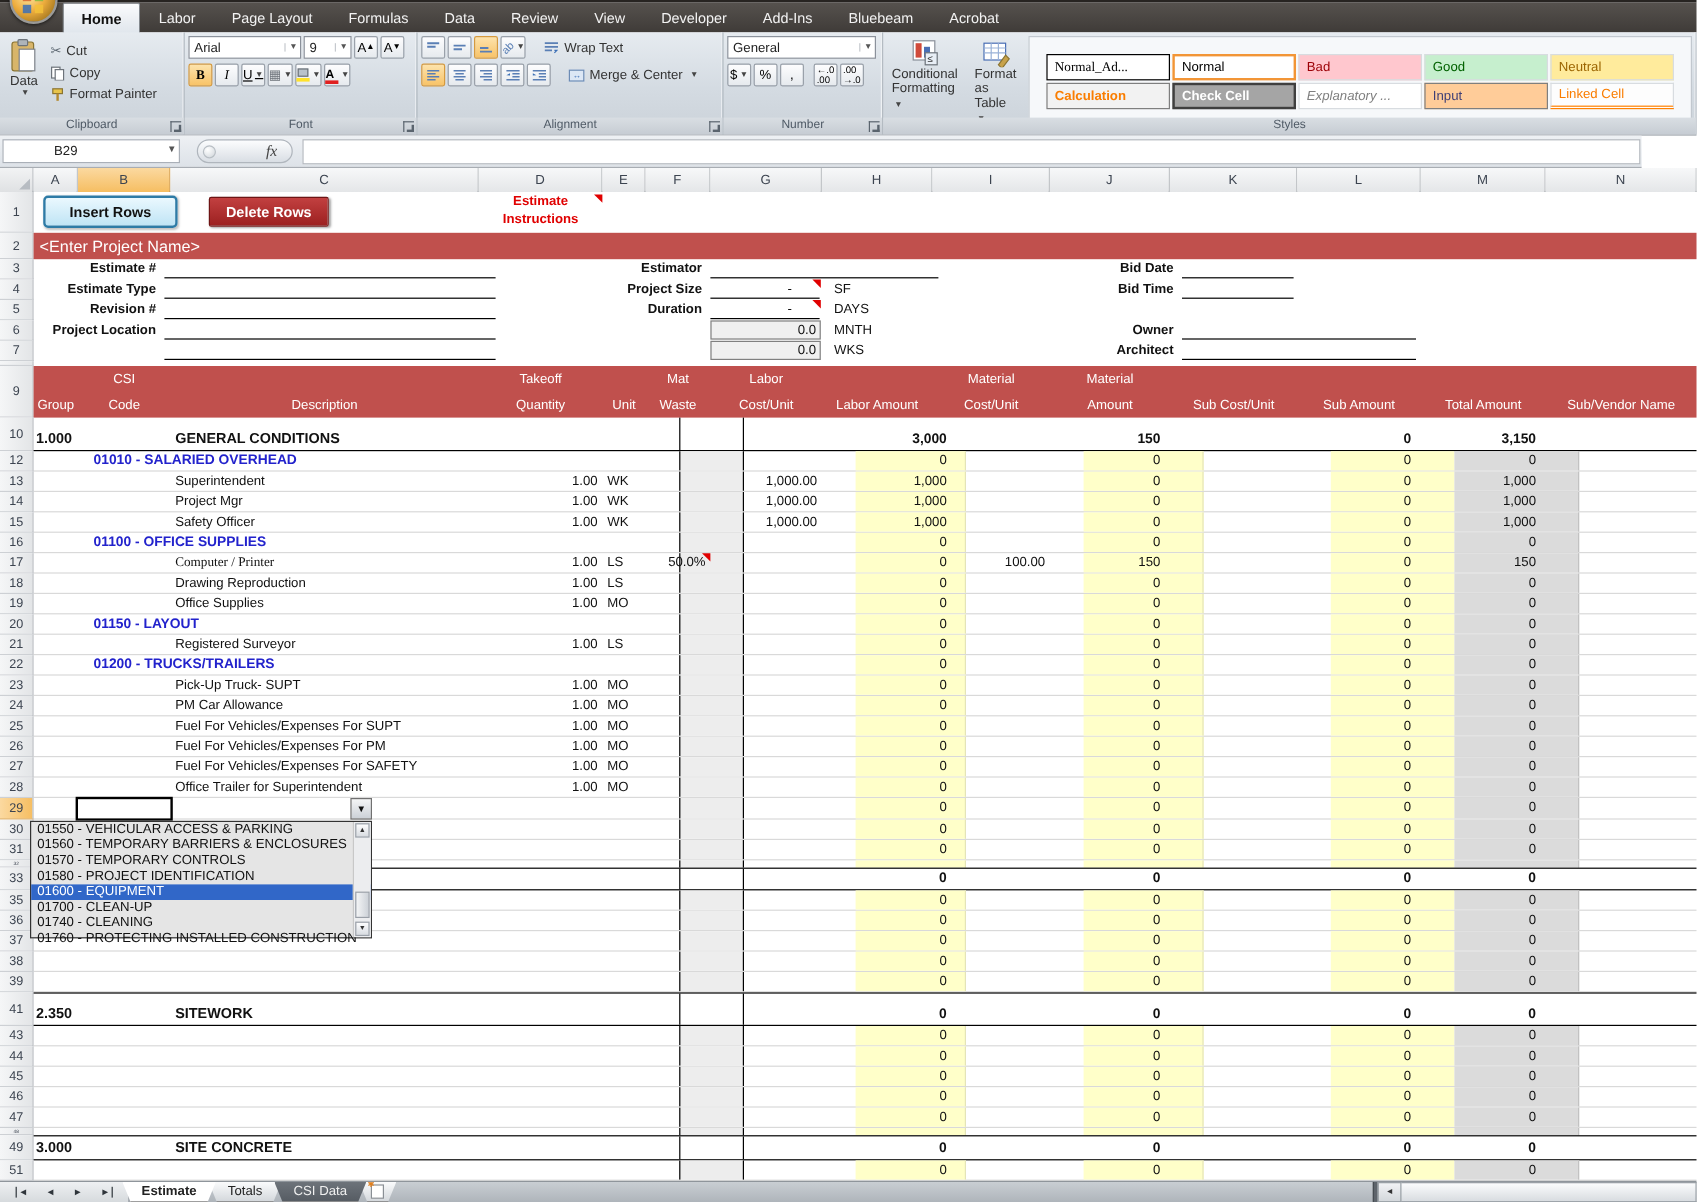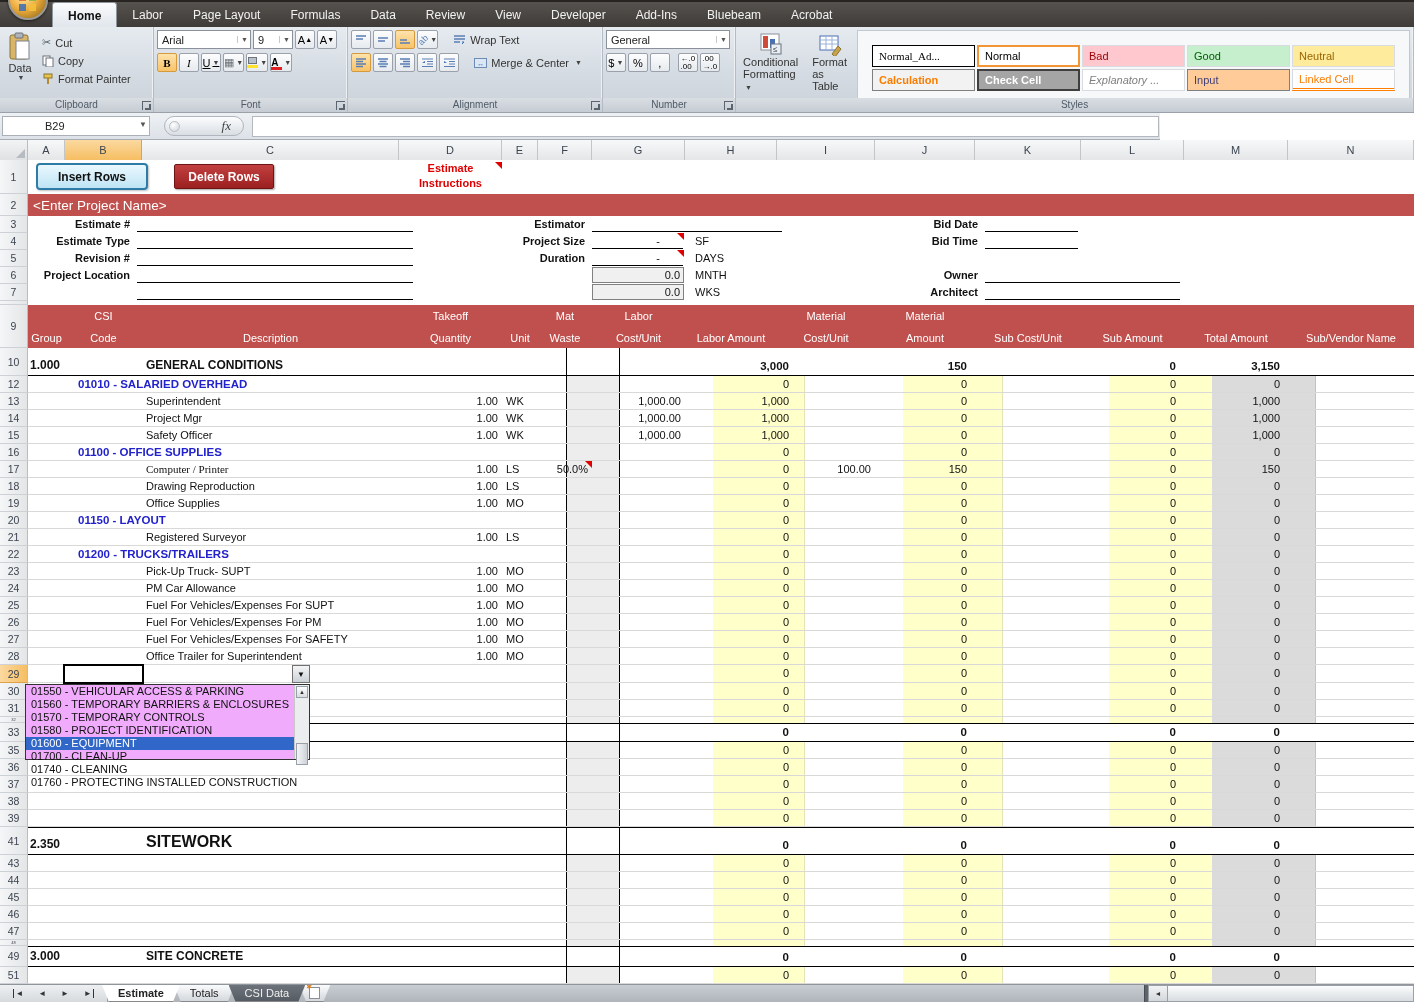--- a/index.html
+++ b/index.html
@@ -35,21 +35,21 @@
   .mini.on { background:linear-gradient(#fde3ac,#f8c368); border-color:#d69a3e; }
   .tinyarr { font-size:7px; color:#444; margin-left:2px; }
   .bigbtn { display:flex; flex-direction:column; align-items:center; font-size:11px; color:#333; padding:2px 4px; }
 
   
   #stylegallery { display:grid; grid-template-columns:repeat(5,103px); grid-auto-rows:22px; gap:2px;
     background:#f6f8fa; border:1px solid #c2c8cf; padding:14px; }
   .stylecell { font-size:11px; display:flex; align-items:center; padding:0 6px; background:#fff; white-space:nowrap; overflow:hidden; }
 
   
-  #formulabar { position:absolute; left:0; top:113px; width:1160px; height:27px;
+  #formulabar { position:absolute; left:0; top:113px; width:1368px; height:27px;
     background:linear-gradient(#eef1f4,#dde2e8); border-bottom:1px solid #a8adb3; display:flex; align-items:center; }
   #namebox { width:148px; height:20px; background:#fff; border:1px solid #aab0b8; margin-left:2px;
     font-size:11px; color:#222; display:flex; align-items:center; padding-left:42px; position:relative; }
   #namebox .arr { position:absolute; right:2px; top:3px; font-size:8px; color:#555; }
   #fxpill { width:80px; height:20px; margin-left:14px; border-radius:10px;
     background:linear-gradient(#fcfdfe,#d9dee4); border:1px solid #b0b6bd; position:relative; }
   #fxpill .dot { position:absolute; left:4px; top:4px; width:11px; height:11px; border-radius:50%;
     background:radial-gradient(circle at 35% 30%, #fff, #cfd5da); border:1px solid #b8bec4; }
   #fxpill .fx { position:absolute; right:12px; top:1px; font-family:"Liberation Serif", serif; font-style:italic; font-size:13px; color:#444; }
   #formulafield { flex:1; height:21px; background:#fff; border:1px solid #b3b8bf; margin:0 1px 0 8px; }
@@ -94,21 +94,21 @@
   .banner { position:absolute; left:0; right:0; top:0; bottom:0; background:#c0504d; color:#fff; font-size:13.5px;
     display:flex; align-items:center; padding-left:5px; }
   .thdr { position:absolute; left:0; right:0; top:0; bottom:0; background:#c0504d; color:#fff; }
   .thc { position:absolute; text-align:center; font-size:11px; color:#fff; white-space:nowrap; }
 
   .uline { position:absolute; border-bottom:1px solid #000; height:1px; }
   .lbl { position:absolute; font-size:11px; font-weight:bold; color:#111; text-align:right; white-space:nowrap; }
   .graybox { position:absolute; background:#f0f0f0; border:1px solid #808080; font-size:11px; text-align:right; padding-right:3px; }
 
   
-  #dd-list { position:absolute; left:25px; top:524px; width:285px; height:76px; background:#f0abfc;
+  #dd-list { position:absolute; left:25px; top:524px; width:285px; height:98px; background:#e5e5e5;
     border:1px solid #333; z-index:40; font-size:11px; }
   .dd-item { height:13px; line-height:13px; padding-left:5px; color:#111; white-space:nowrap; }
   .dd-item.sel { background:#3167c8; color:#fff; }
   #dd-scroll { position:absolute; right:0; top:0; bottom:0; width:15px; background:#ecedef; border-left:1px solid #c8c8c8; }
   .dd-arrowbox { position:absolute; left:1px; width:12px; height:12px; background:linear-gradient(#fdfdfe,#d8dce1);
     border:1px solid #9aa0a8; font-size:6px; color:#333; display:flex; align-items:center; justify-content:center; }
   #dd-thumb { position:absolute; left:1px; top:58px; width:12px; height:22px; background:linear-gradient(90deg,#f4f5f6,#cdd2d8); border:1px solid #9aa0a8; }
   #dd-btn { position:absolute; left:292px; top:505px; width:18px; height:18px; background:linear-gradient(#f4f5f6,#ccd1d7);
     border:1px solid #707070; z-index:41; font-size:8px; color:#111; display:flex; align-items:center; justify-content:center; }
   #sel-cell { position:absolute; left:63px; top:504px; width:81px; height:20px; border:2px solid #000; z-index:30; background:#fff; }
@@ -942,21 +942,21 @@
           <div class="cellabs num" style="left: 851px; width: 88px; top: 2px;">0</div>
           <div class="cellabs num" style="left: 1057px; width: 91px; top: 2px;">0</div>
           <div class="cellabs num" style="left: 1160px; width: 92px; top: 2px;">0</div>
         </div>
       </div>
       <div class="grow" style="height: 28px;">
         <div class="rowh">41</div>
         <div class="rbody" style="border-top: 1px solid rgb(0, 0, 0); border-bottom: 1px solid rgb(0, 0, 0);">
           <div class="fillF clear"></div>
           <div class="cellabs " style="left: 2px; bottom: 3px; font-size: 12px; font-weight: bold;">2.350</div>
-          <div class="cellabs " style="left: 118px; bottom: 3px; font-size: 16px; font-weight: bold;">SITEWORK</div>
+          <div class="cellabs " style="left: 118px; bottom: 3px; font-size: 12px; font-weight: bold;">SITEWORK</div>
           <div class="cellabs num" style="left: 661px; width: 100px; bottom: 3px; font-weight: bold; font-size: 11.5px;">0</div>
           <div class="cellabs num" style="left: 851px; width: 88px; bottom: 3px; font-weight: bold; font-size: 11.5px;">0</div>
           <div class="cellabs num" style="left: 1057px; width: 91px; bottom: 3px; font-weight: bold; font-size: 11.5px;">0</div>
           <div class="cellabs num" style="left: 1160px; width: 92px; bottom: 3px; font-weight: bold; font-size: 11.5px;">0</div>
         </div>
       </div>
       <div class="grow" style="height: 17px;">
         <div class="rowh">43</div>
         <div class="rbody" style="border-bottom: 1px solid rgb(217, 217, 217);">
           <div class="fillF"></div>

